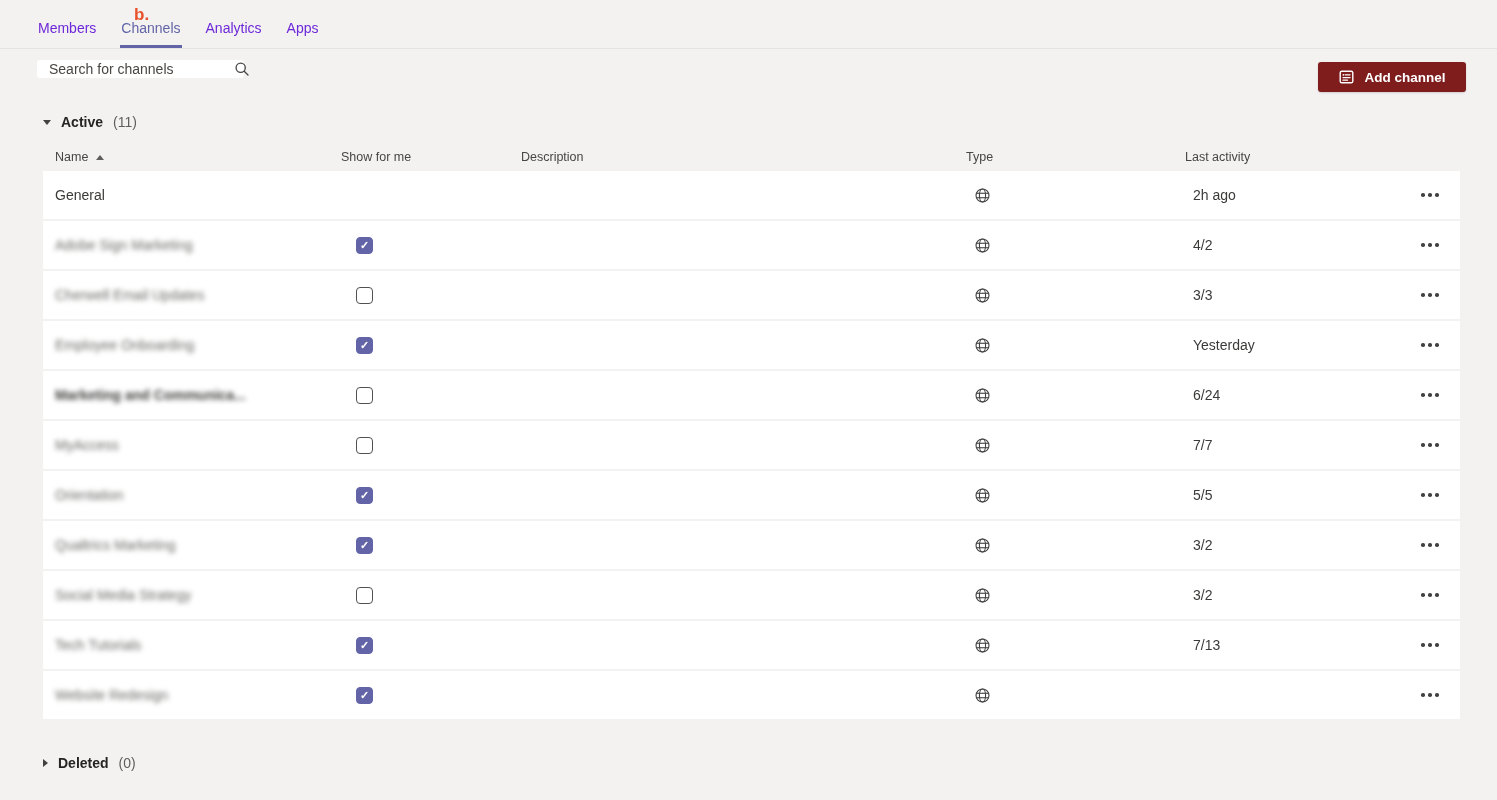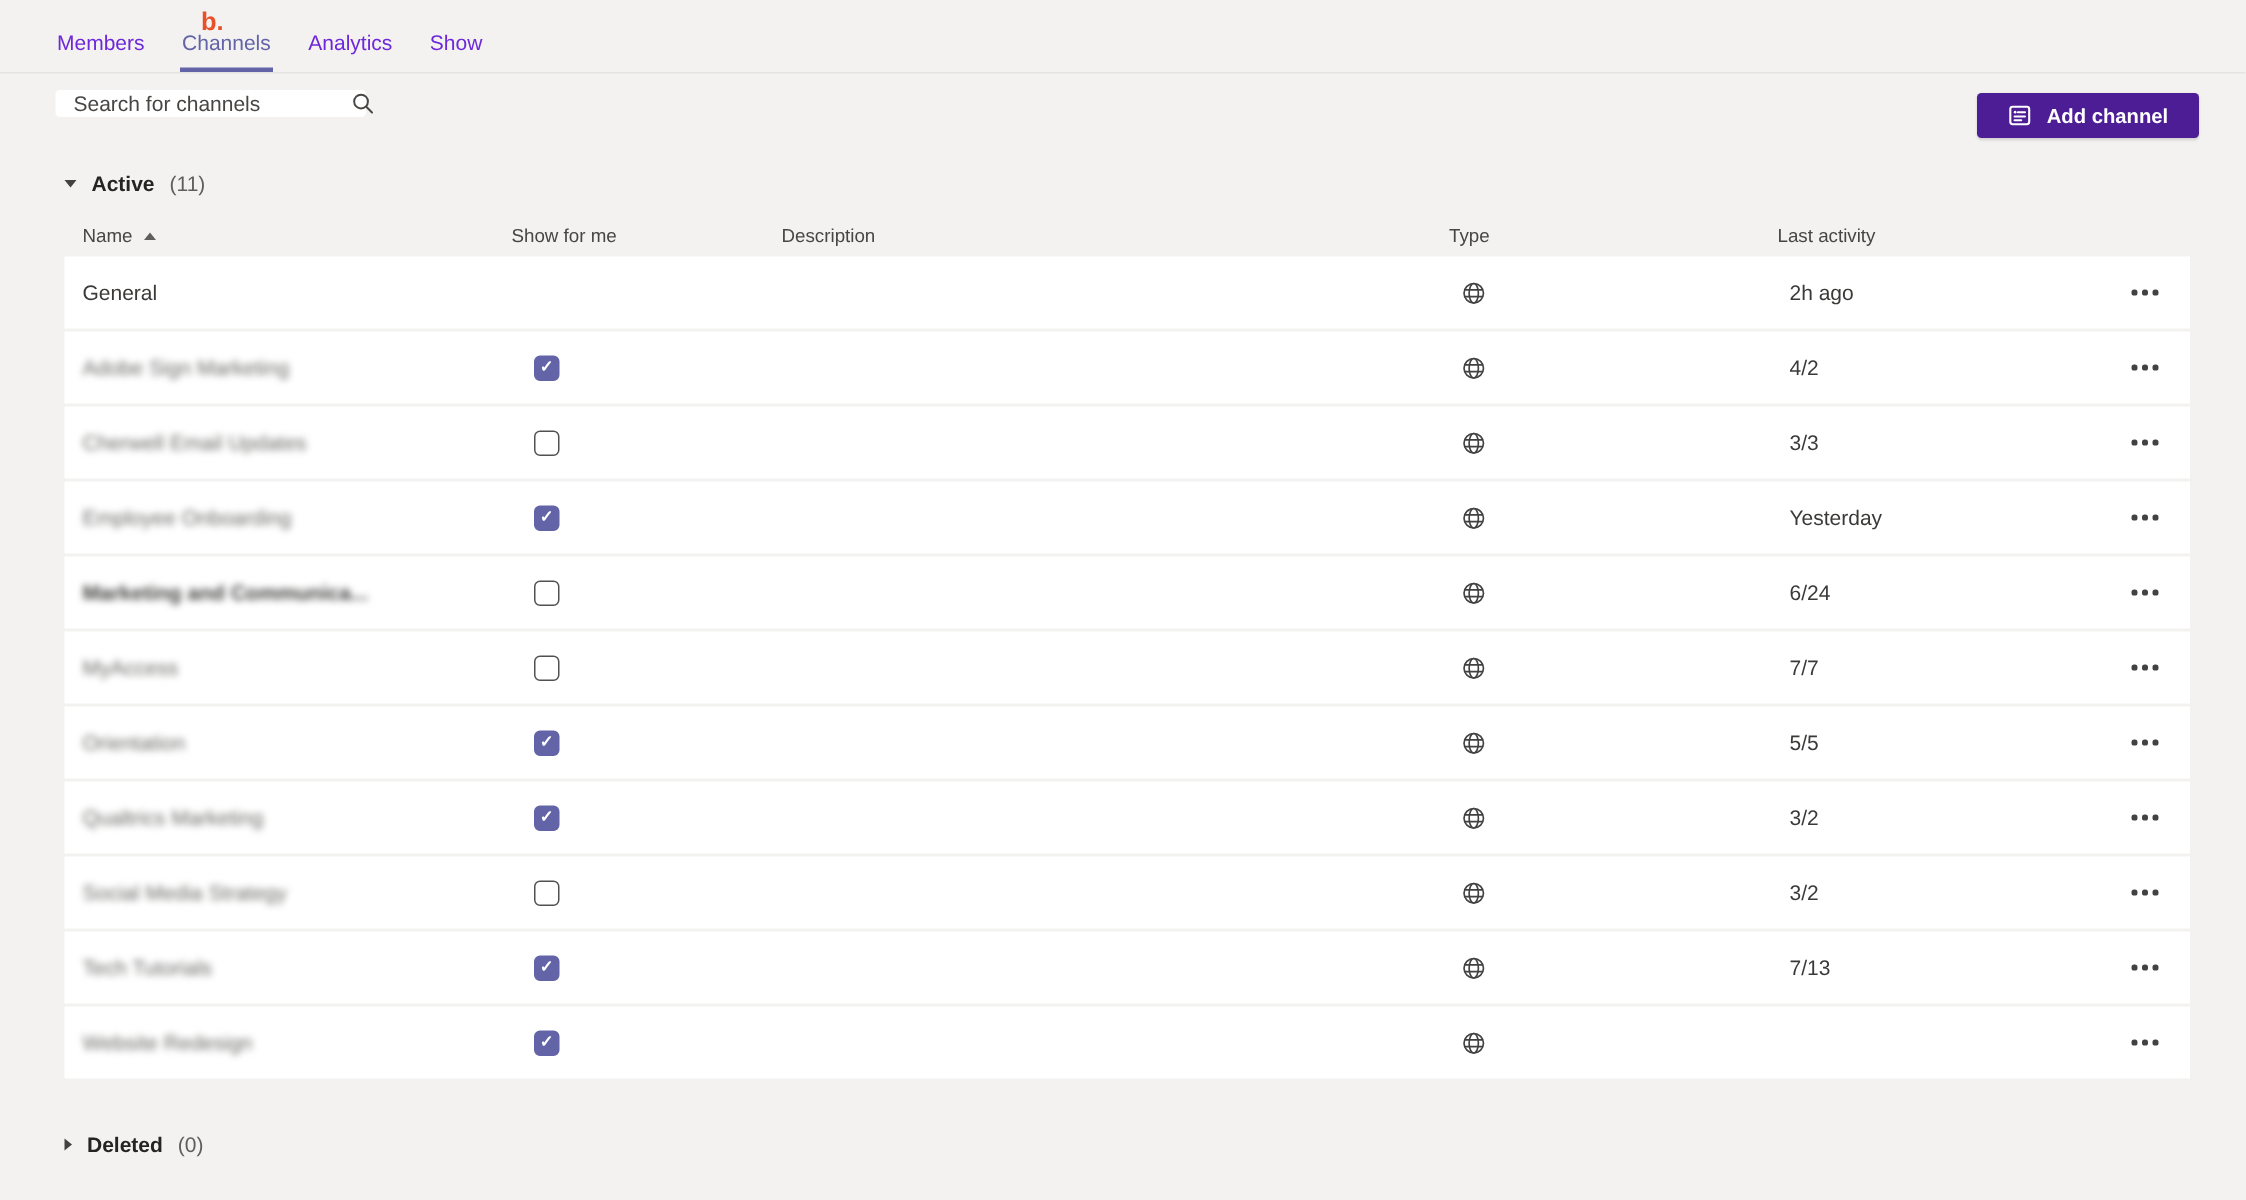--- a/index.html
+++ b/index.html
@@ -42,21 +42,21 @@
     flex:1; border:none; outline:none; background:transparent;
     font-family:"Liberation Sans", sans-serif;
     font-size:14px; color:#252423; padding:0 4px 0 12px; height:100%;
   }
   .search-input::placeholder { color:#484644; opacity:1; }
   .search-icon { width:30px; display:flex; align-items:center; justify-content:center; }
 
   .add-channel-btn {
     position:absolute; top:62px; right:31px;
     height:30px; min-width:148px;
-    background:#4c1d95; color:#fff; border:none; border-radius:3px;
+    background:#7f1d1d; color:#fff; border:none; border-radius:3px;
     font-family:"Liberation Sans", sans-serif;
     font-size:13.5px; font-weight:700;
     display:flex; align-items:center; justify-content:center; gap:9px;
     padding:0 16px; cursor:pointer;
     box-shadow:0 1px 2px rgba(0,0,0,.15);
   }
 
   
   .section-header {
     position:absolute; left:43px;
@@ -127,21 +127,21 @@
 </style>
 </head>
 <body>
 
 <div class="page">
 
   <div class="tabbar">
     <div class="tab">Members</div>
     <div class="tab active">Channels</div>
     <div class="tab">Analytics</div>
-    <div class="tab">Show</div>
+    <div class="tab">Apps</div>
   </div>
   <div class="annotation">b.</div>
 
   <div class="search-wrap">
     <input class="search-input" type="text" placeholder="Search for channels" style="">
     <span class="search-icon">
       <svg width="16" height="16" viewBox="0 0 16 16" fill="none">
         <circle cx="6.7" cy="6.7" r="4.6" stroke="#484644" stroke-width="1.3"></circle>
         <line x1="10.2" y1="10.2" x2="14" y2="14" stroke="#484644" stroke-width="1.3" stroke-linecap="round"></line>
       </svg>

